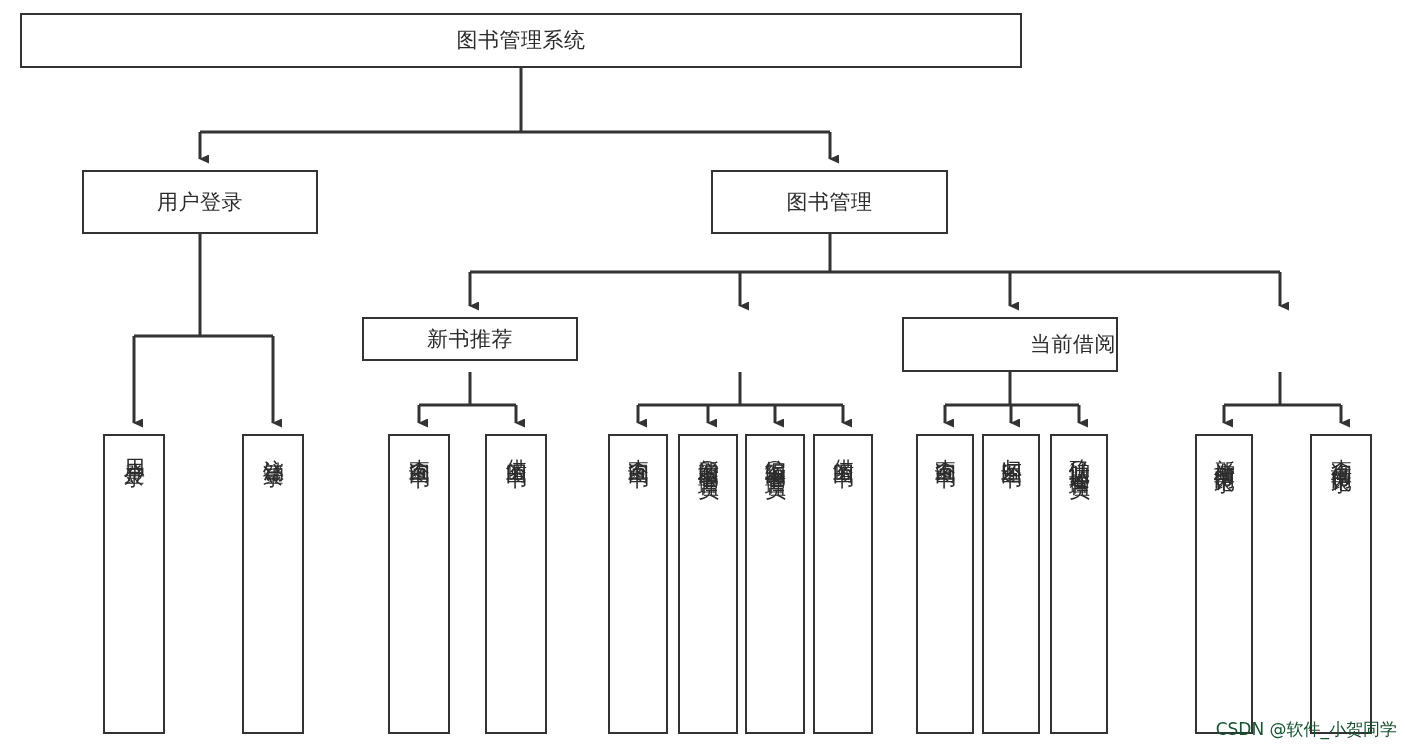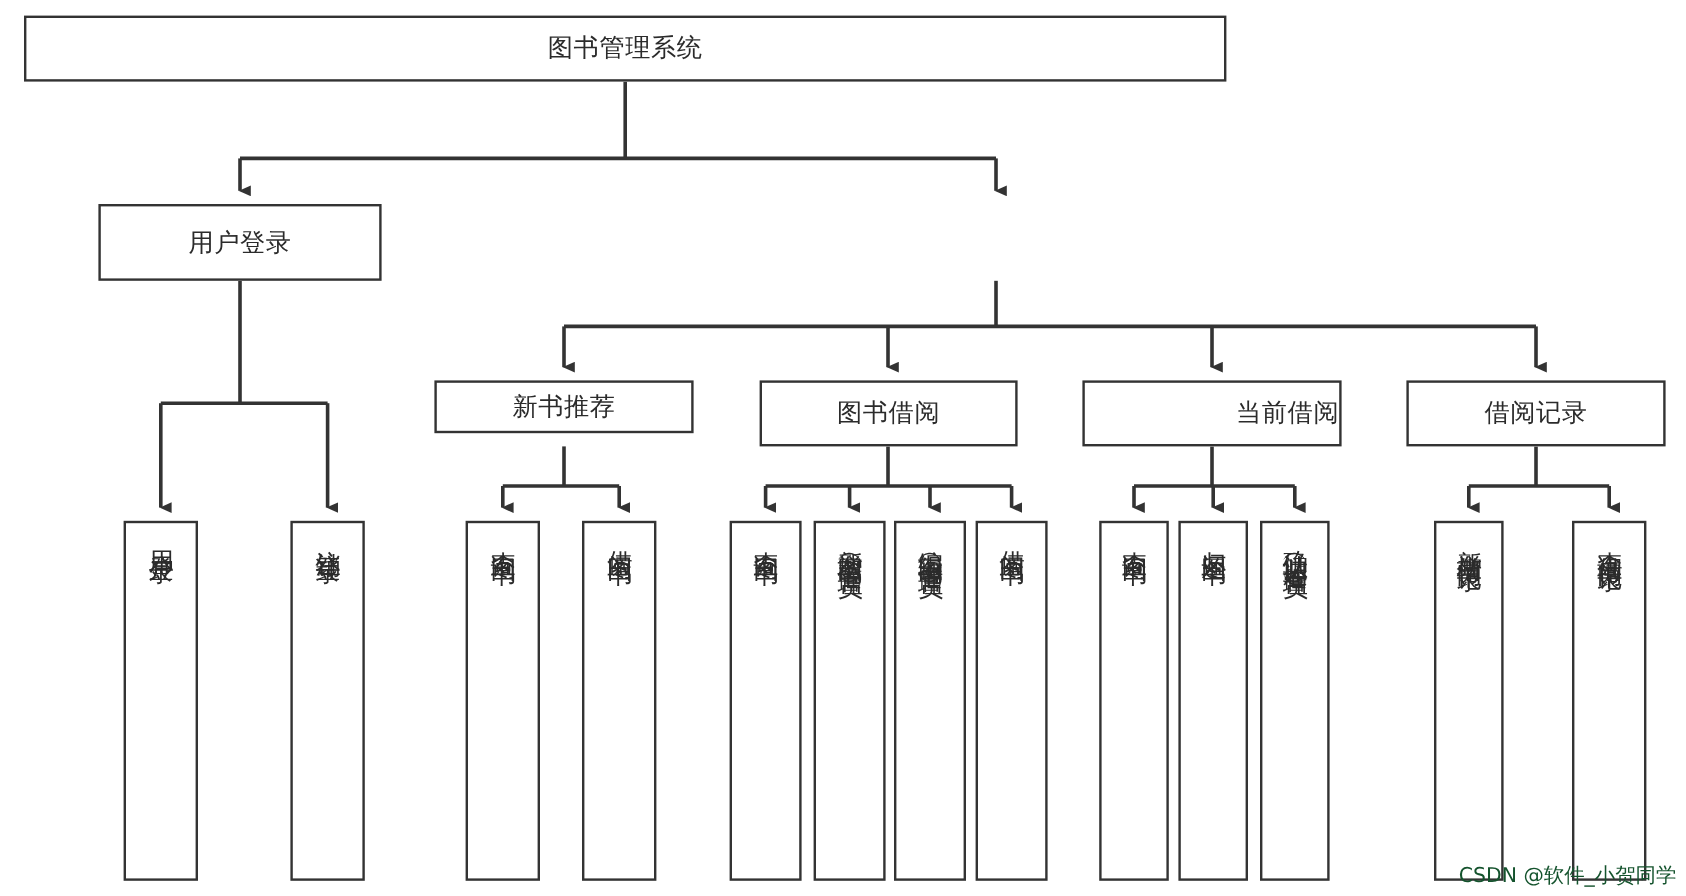--- a/index.html
+++ b/index.html
@@ -115,32 +115,29 @@
       </g>
   </svg>
 
   <div class="node horizontal" style="left: 20px; top: 13px; width: 1002px; height: 55px;">
     <span class="label">图书管理系统</span>
   </div>
 
   <div class="node horizontal" style="left: 82px; top: 170px; width: 236px; height: 64px;">
     <span class="label">用户登录</span>
   </div>
+  <div class="node horizontal" style="left: 711px; top: 170px; width: 237px; height: 64px;">
+    <span class="label">图书管理</span>
+  </div>
 
   <div class="node horizontal" style="left: 362px; top: 317px; width: 216px; height: 44px;">
     <span class="label">新书推荐</span>
   </div>
-  <div class="node horizontal" style="left: 633px; top: 317px; width: 215px; height: 55px;">
-    <span class="label">图书借阅</span>
-  </div>
   <div class="node horizontal" style="left: 902px; top: 317px; width: 216px; height: 55px; justify-content: flex-end;">
     <span class="label">当前借阅</span>
-  </div>
-  <div class="node horizontal" style="left: 1172px; top: 317px; width: 216px; height: 55px;">
-    <span class="label">借阅记录</span>
   </div>
 
   <div class="node vertical" style="left: 103px; top: 434px; width: 62px; height: 300px;">
     <span class="label">用户登录</span>
   </div>
   <div class="node vertical" style="left: 242px; top: 434px; width: 62px; height: 300px;">
     <span class="label">注销登录</span>
   </div>
   <div class="node vertical" style="left: 388px; top: 434px; width: 62px; height: 300px;">
     <span class="label">查询图书</span>

